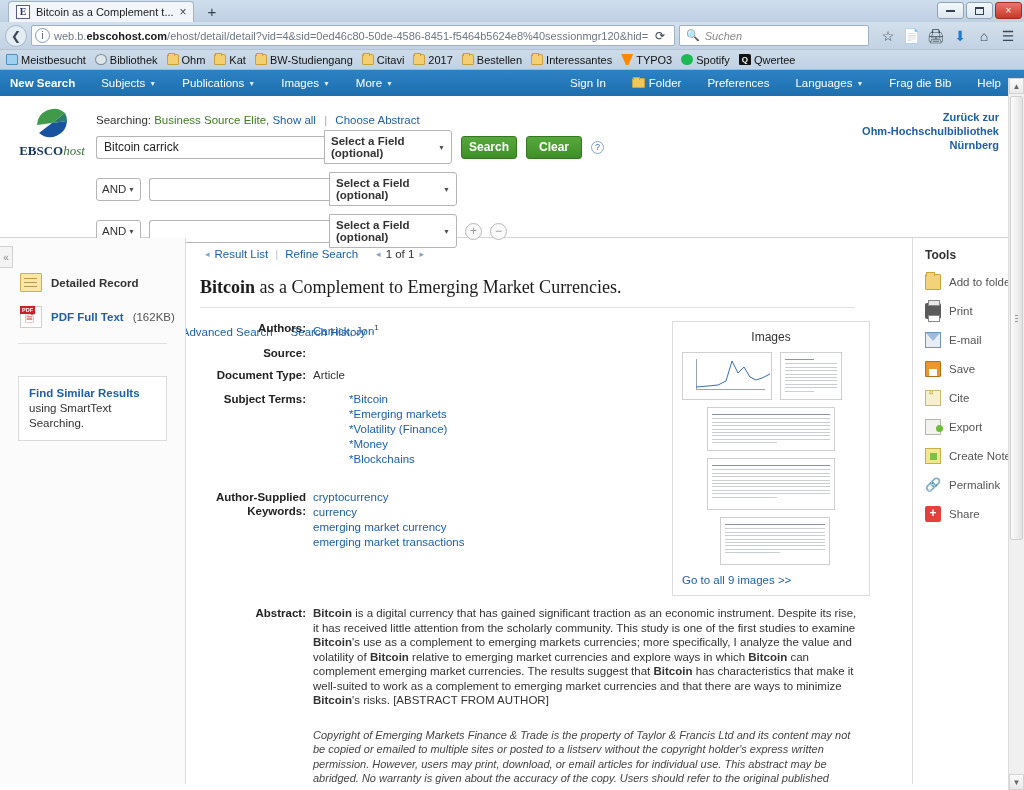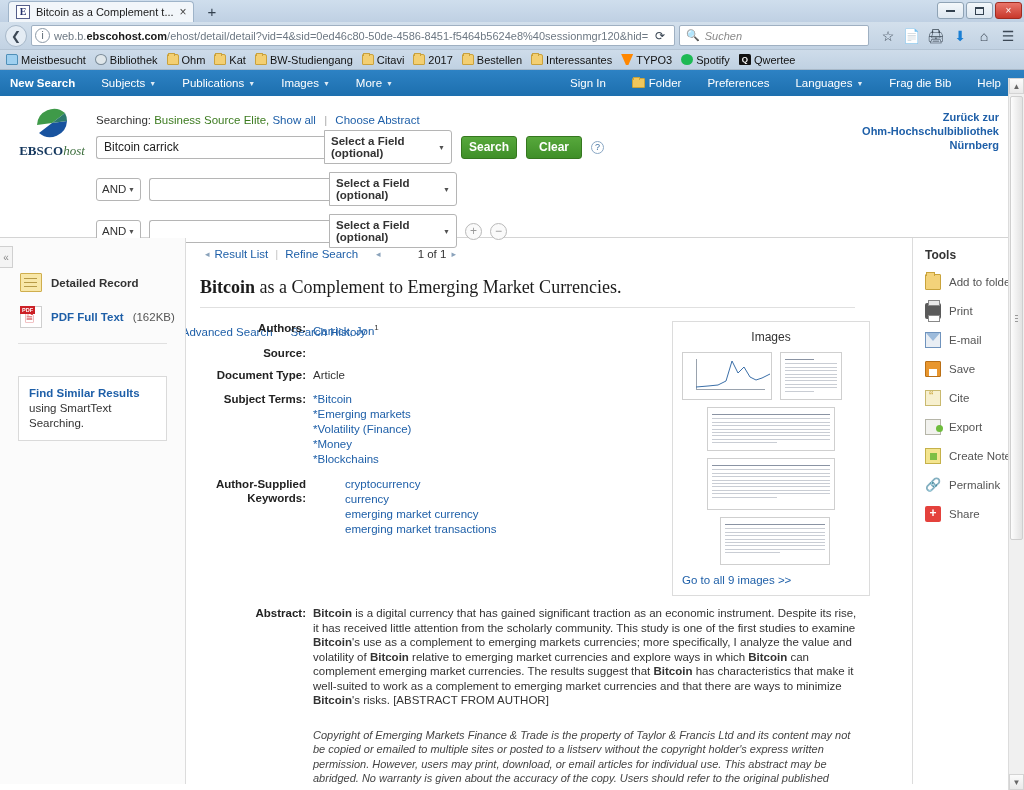--- a/index.html
+++ b/index.html
@@ -318,21 +318,21 @@
   }
   .similar-box .t { color: #1e5fa8; font-weight: bold; cursor: pointer; }
   .similar-box .s { color: #333; }
 
   .midcol { flex: 1; padding: 10px 14px 0 14px; position: relative; overflow: hidden; }
   .crumbs { display: flex; align-items: center; font-size: 11.5px; color: #333; gap: 0; }
   .crumbs a { color: #1e5fa8; text-decoration: none; cursor: pointer; }
   .crumbs .arrow { color: #8aa2bb; font-size: 9px; padding: 0 5px; }
   .crumbs .bar { color: #c6c6c6; padding: 0 7px; }
   .crumbs .pager { margin-left: 13px; display: flex; align-items: center; }
-  .crumbs .pager .txt { font-size: 11.5px; color: #333; margin-left: 32px; }
+  .crumbs .pager .txt { font-size: 11.5px; color: #333; }
 
   .title {
     font-family: "Liberation Serif", serif;
     font-size: 18px; color: #1b1b1b; margin: 17px 0 9px 0;
   }
   .title b { font-weight: bold; }
   .title-rule { border-bottom: 1px solid #e0e0e0; margin-bottom: 13px; width: 655px; }
 
   .meta-wrap { display: flex; }
   .meta { width: 465px; }
@@ -706,32 +706,32 @@
 
         <div class="mrow">
           <div class="mlabel">Source:</div>
         </div>
 
         <div class="mrow">
           <div class="mlabel">Document Type:</div>
           <div class="mval">Article</div>
         </div>
 
-        <div class="mrow" style="margin-top:10px;">
+        <div class="mrow" style="margin-top:10px;gap:36px;">
           <div class="mlabel">Subject Terms:</div>
           <div class="mval stack">
             <div><a>*Bitcoin</a></div>
             <div><a>*Emerging markets</a></div>
             <div><a>*Volatility (Finance)</a></div>
             <div><a>*Money</a></div>
             <div><a>*Blockchains</a></div>
           </div>
         </div>
 
-        <div class="mrow" style="margin-top:10px;gap:32px;">
+        <div class="mrow" style="margin-top:23px;">
           <div class="mlabel">
             <div>Author-Supplied</div>
             <div>Keywords:</div>
           </div>
           <div class="mval stack">
             <div><a>cryptocurrency</a></div>
             <div><a>currency</a></div>
             <div><a>emerging market currency</a></div>
             <div><a>emerging market transactions</a></div>
           </div>

